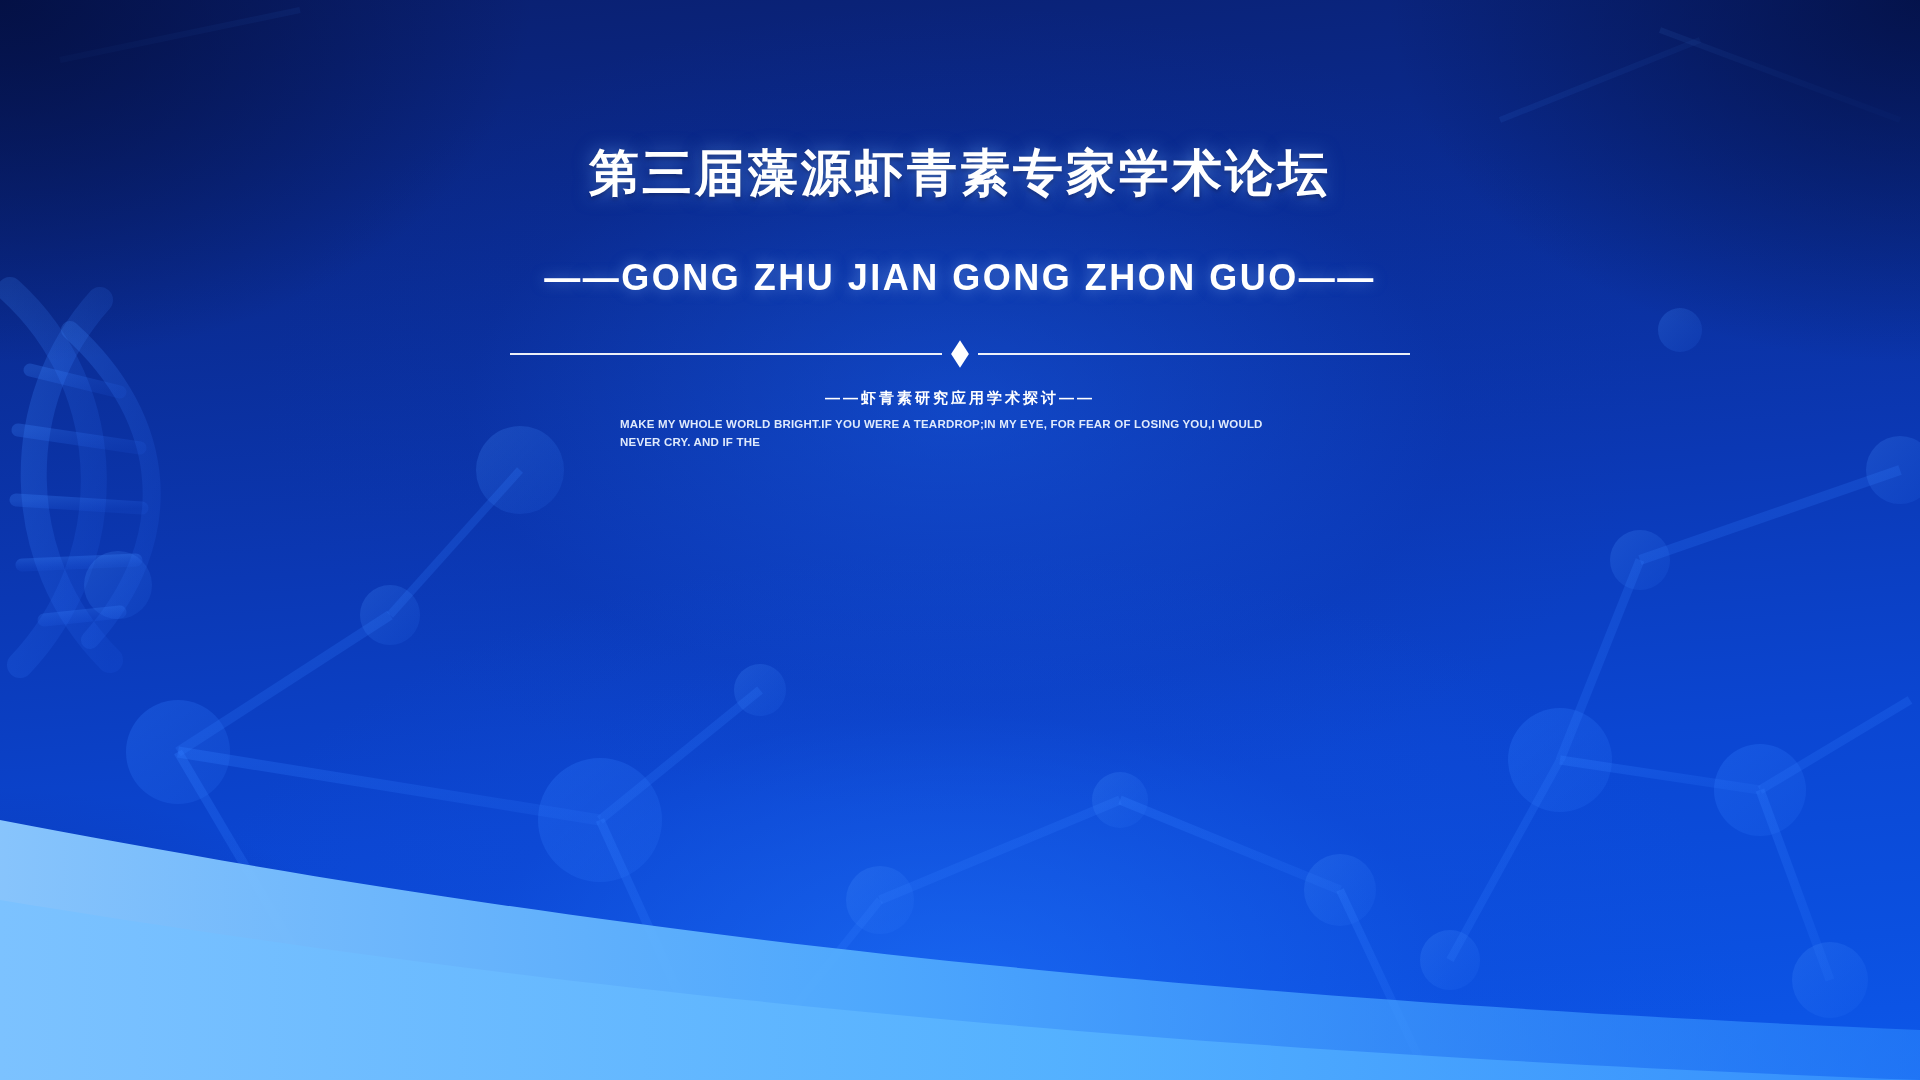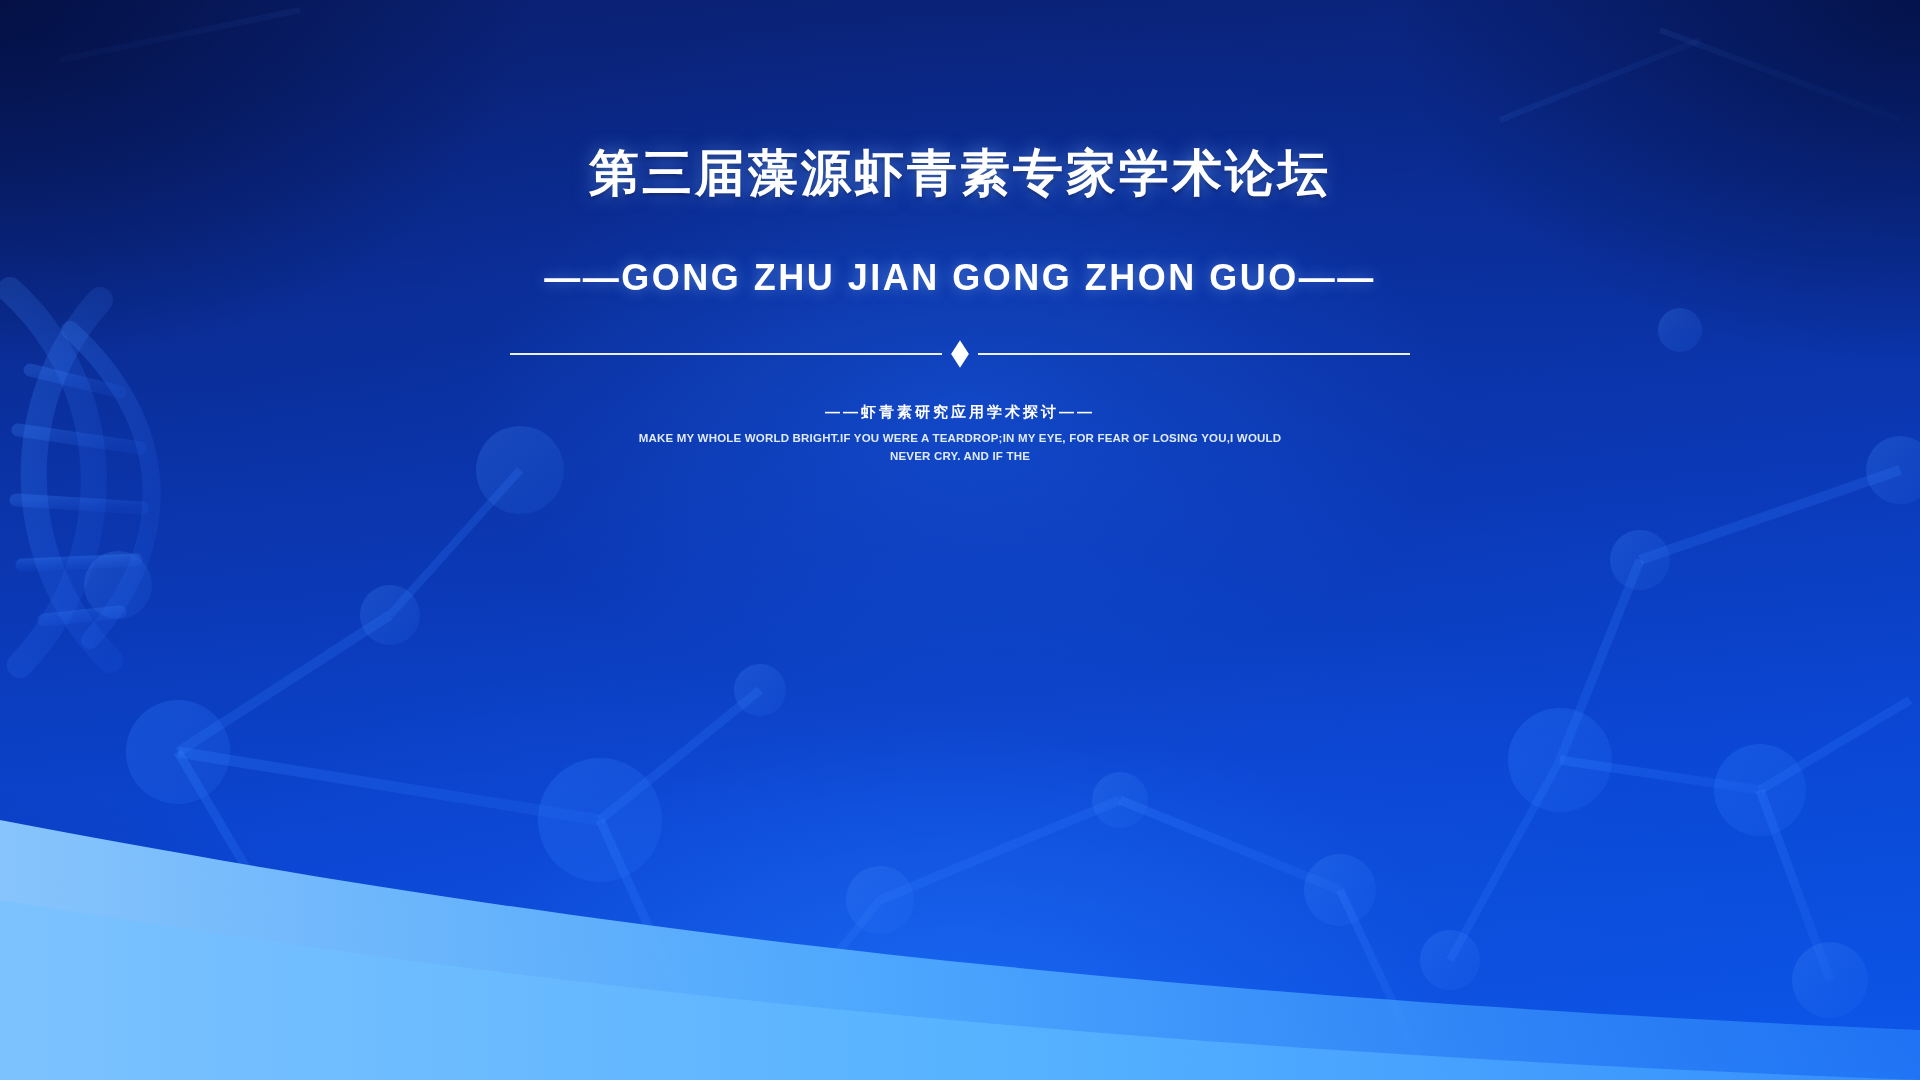--- a/index.html
+++ b/index.html
@@ -72,27 +72,27 @@
     width:900px; height:26px;
     display:flex; align-items:center; justify-content:center;
   }
   .div-rule{ flex:1; height:2px; background:rgba(255,255,255,0.92); }
   .div-diamond{
     width:16px; height:16px; margin:0 10px;
     background:#ffffff; transform:rotate(45deg) skew(12deg,12deg);
   }
 
   .subline{
-    margin-top:36px;
+    margin-top:22px;
     font-size:15px; font-weight:700; color:#ffffff; letter-spacing:3px;
     white-space:nowrap;
   }
   .fineprint{
     margin-top:8px;
-    width:680px; text-align:center;
+    width:680px; text-align:left;
     font-size:11.5px; font-weight:600; line-height:1.55;
     color:rgba(235,243,255,0.95); letter-spacing:0.2px;
   }
   .fineprint span{ display:block; }
 </style>
 </head>
 <body>
 
 <div id="stage">
 

